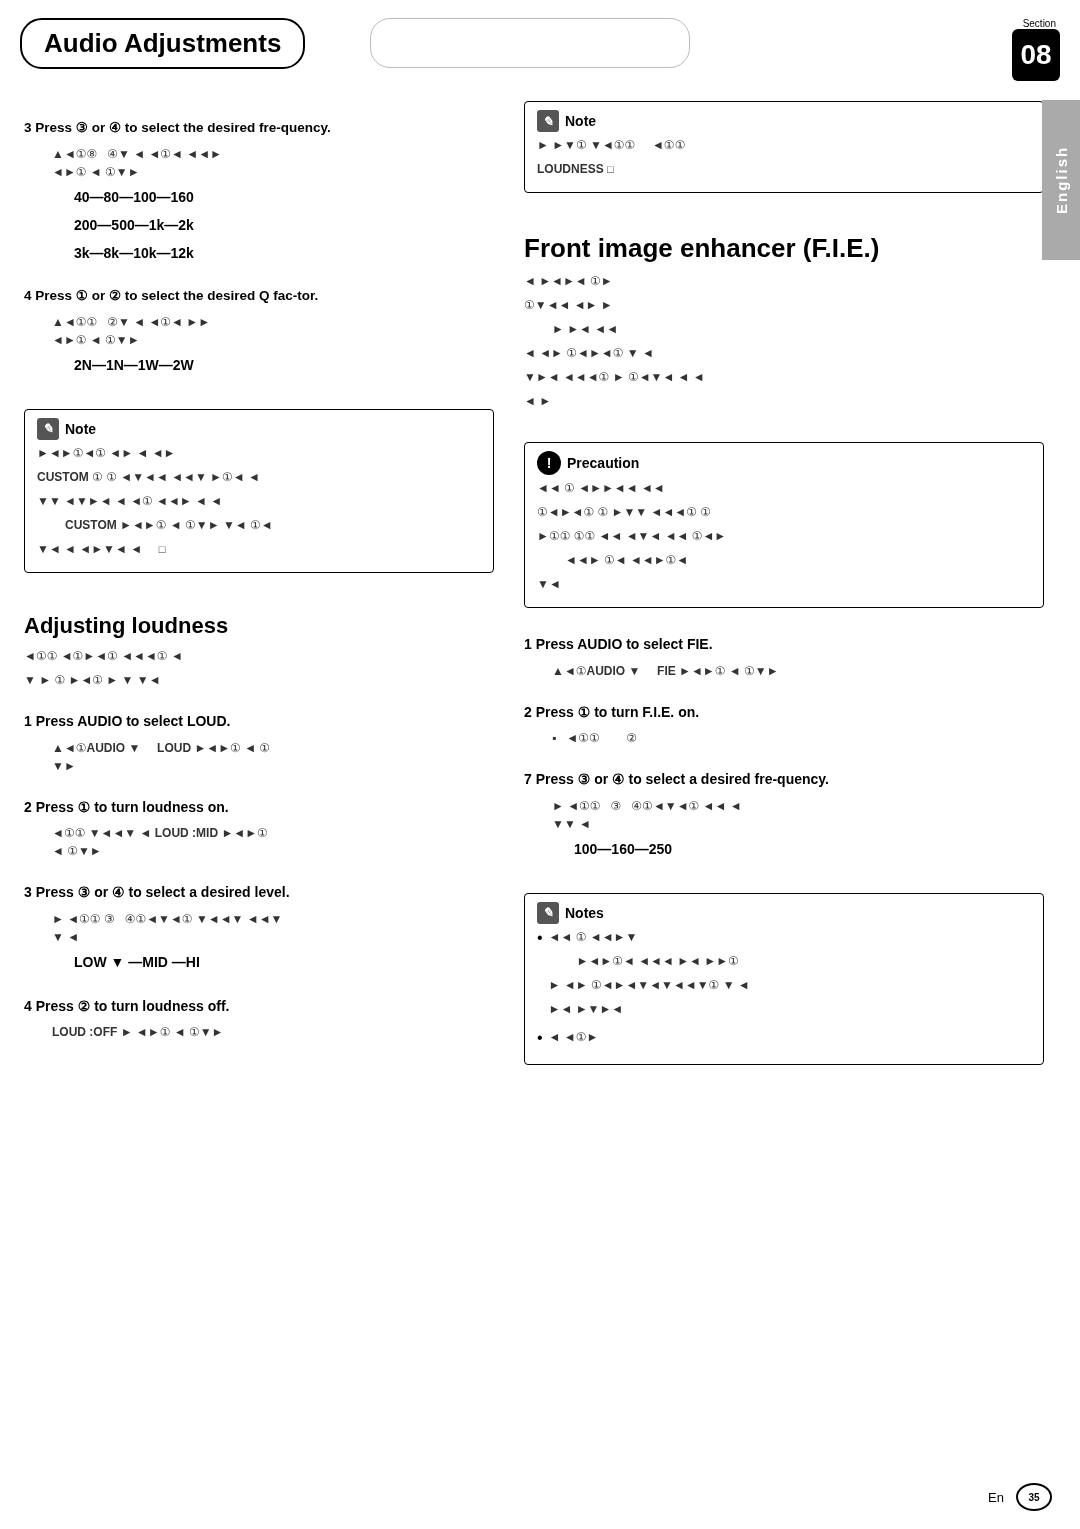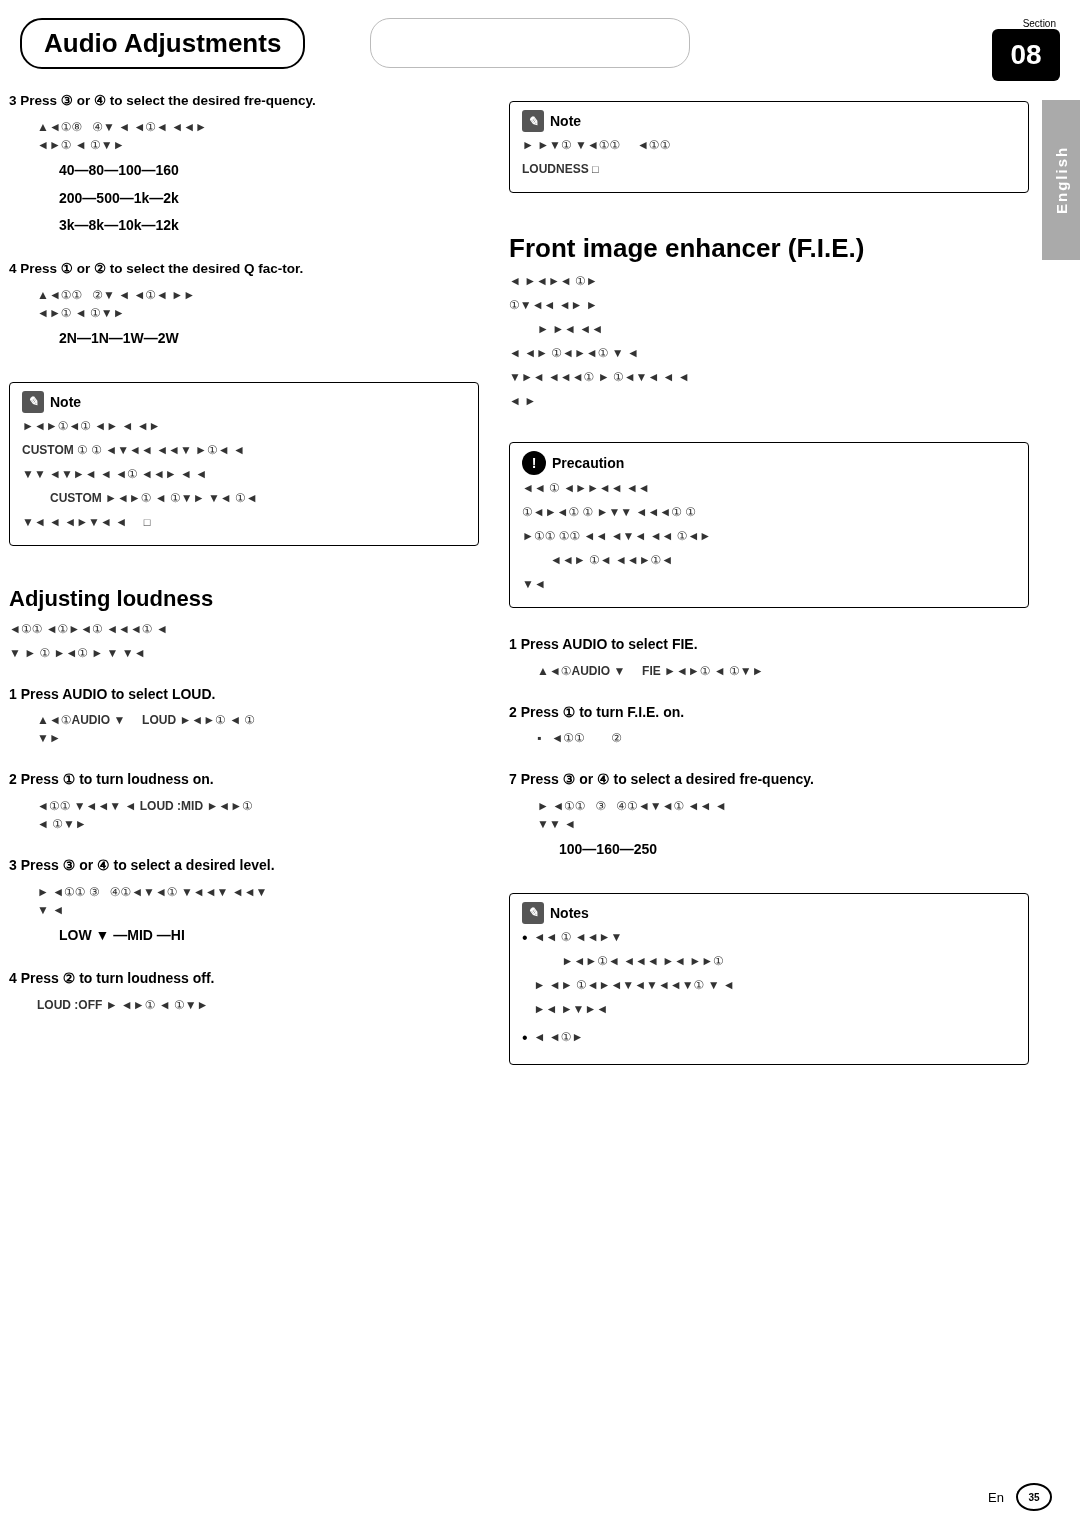--- a/index.html
+++ b/index.html
@@ -52,21 +52,21 @@
       color: #000;
       text-align: right;
       margin-right: 4px;
     }
 
     .section-num-box {
       background: #000;
       color: #fff;
       font-size: 28px;
       font-weight: bold;
-      width: 68px;
+      width: 48px;
       height: 52px;
       display: flex;
       align-items: center;
       justify-content: center;
       border-radius: 6px;
     }
 
     
     .side-english {
       position: absolute;
@@ -84,21 +84,22 @@
       letter-spacing: 2px;
       height: 160px;
       display: flex;
       align-items: center;
       justify-content: center;
     }
 
     
     .main-content {
       display: flex;
-      padding: 10px 20px 20px 9px;
+      padding: 10px 20px 20px 24px;
+      align-items: center;
     }
 
     .left-col {
       width: 490px;
       padding-right: 20px;
     }
 
     .right-col {
       width: 530px;
       padding-left: 10px;

